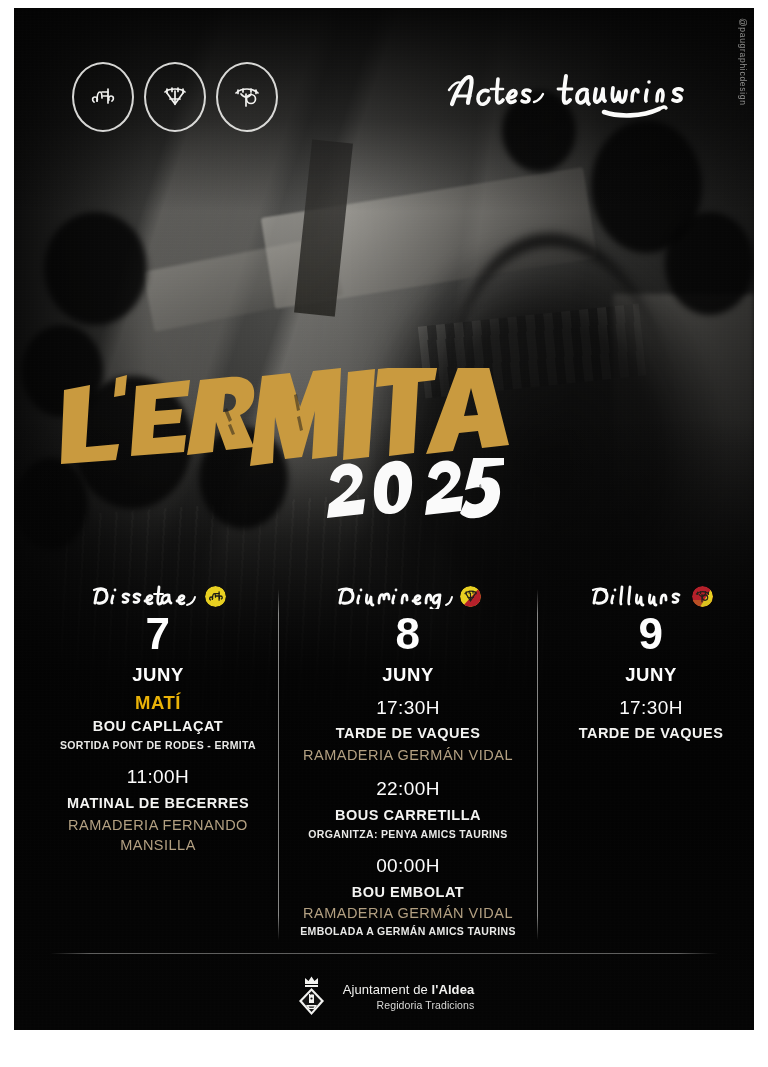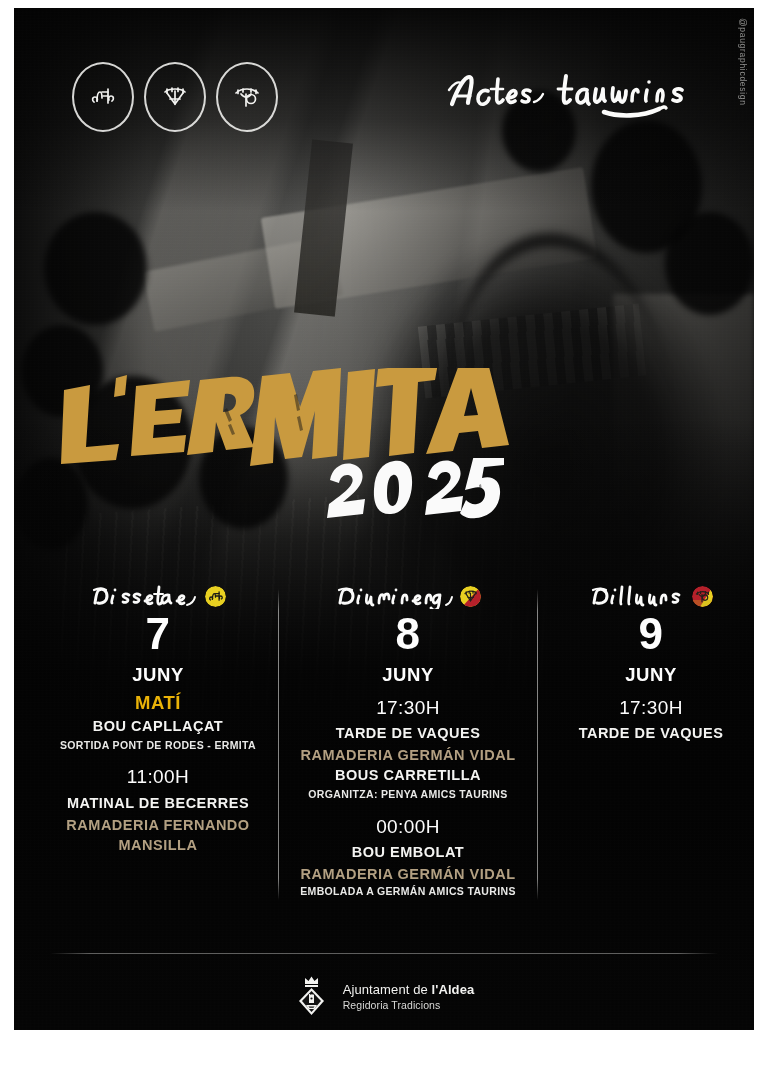--- a/index.html
+++ b/index.html
@@ -198,40 +198,40 @@
   }
   .ev{
     font-size:14.5px;font-weight:bold;color:#f4f4f2;letter-spacing:.5px;
     line-height:1.48;
   }
   .sub{
     font-size:10.5px;font-weight:bold;color:#e9e9e7;letter-spacing:.35px;
     line-height:1.5;
   }
   .ranch{
-    font-size:13px;font-weight:bold;color:#b3a082;letter-spacing:.5px;
+    font-size:13px;font-weight:normal;color:#b3a082;letter-spacing:.5px;
     line-height:1.42;
     text-align:center;
   }
   .ranch-lg{font-size:14.5px;}
   .blk{margin-top:9px;}
   .blk-tight{margin-top:4px;}
 
   
   .hdiv{
     position:absolute;left:36px;right:36px;top:945px;height:1px;
     background:linear-gradient(90deg,rgba(255,255,255,0) 0%,rgba(168,168,166,.55) 6%,rgba(168,168,166,.55) 94%,rgba(255,255,255,0) 100%);
   }
   .footer{
     position:absolute;left:0;right:0;top:966px;
     display:flex;align-items:center;justify-content:center;gap:9px;
   }
   .crest{width:40px;height:46px;flex:0 0 auto;}
   .crest svg{display:block;width:100%;height:100%;}
-  .ftext{text-align:left;line-height:1.28;}
+  .ftext{text-align:right;line-height:1.28;}
   .f1{font-size:13px;color:#f2f2f0;letter-spacing:.1px;}
   .f1 b{font-weight:bold;}
   .f2{font-size:10.5px;color:#d8d8d6;letter-spacing:.1px;}
 </style>
 </head>
 <body>
 
 <div class="page">
   <div class="poster">
 
@@ -478,20 +478,21 @@
                   <path d="M8 11.5h5.4"></path>
                 </g>
               </svg>
             </span>
           </div>
           <div class="daynum">8</div>
           <div class="month">JUNY</div>
           <div class="time blk-tight">17:30H</div>
           <div class="ev">TARDE DE VAQUES</div>
           <div class="ranch ranch-lg">RAMADERIA GERMÁN VIDAL</div>
+          <div class="time blk">22:00H</div>
           <div class="ev">BOUS CARRETILLA</div>
           <div class="sub">ORGANITZA: PENYA AMICS TAURINS</div>
           <div class="time blk">00:00H</div>
           <div class="ev">BOU EMBOLAT</div>
           <div class="ranch ranch-lg">RAMADERIA GERMÁN VIDAL</div>
           <div class="sub">EMBOLADA A GERMÁN  AMICS TAURINS</div>
         </div>
 
         <div class="vdiv"></div>
 

